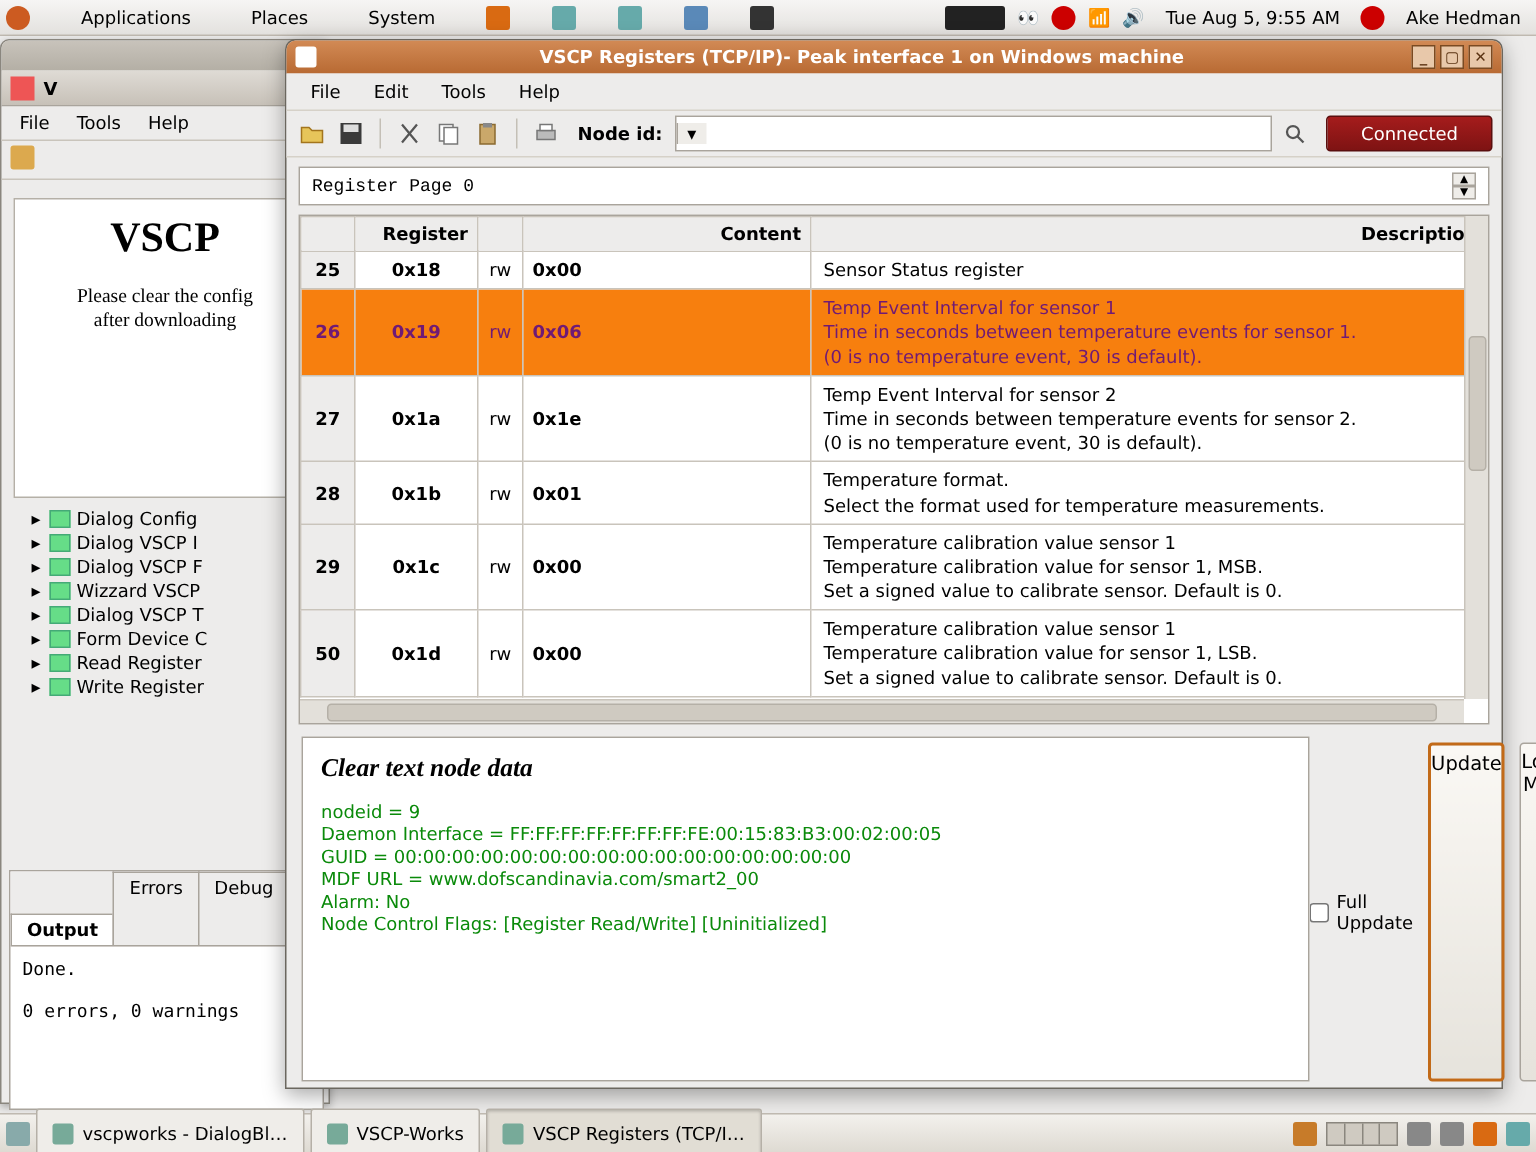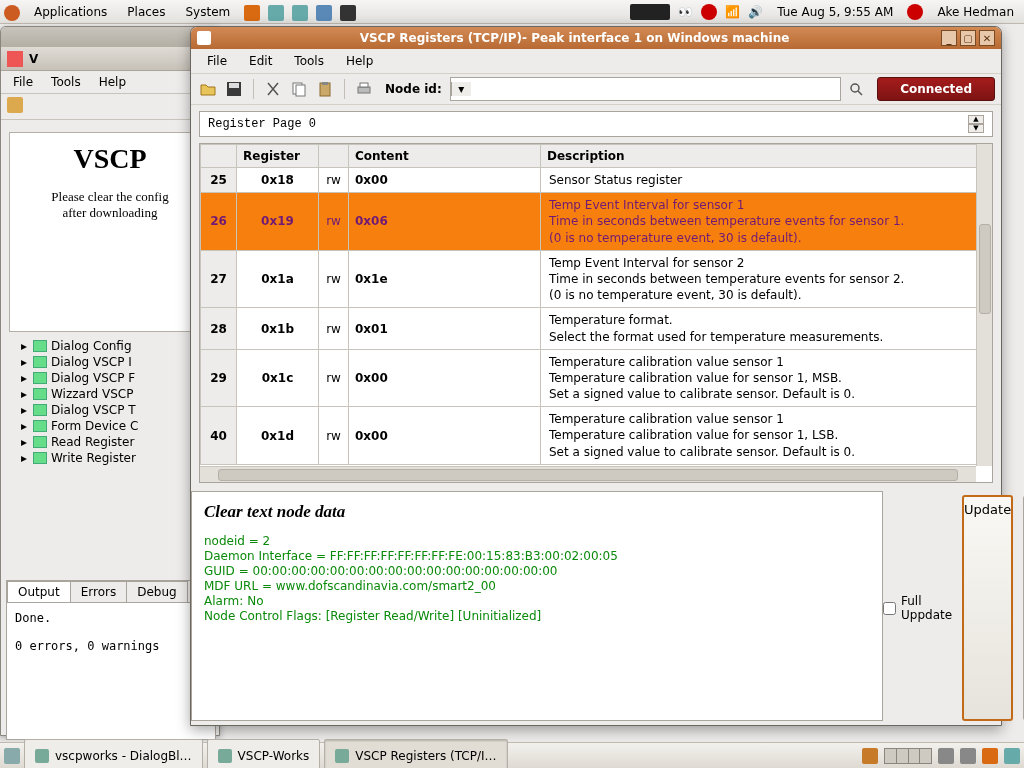--- a/index.html
+++ b/index.html
@@ -15,21 +15,21 @@
   
   .panel {
     height: 24px;
     background: linear-gradient(#f6f5f4, #e3e1de);
     border-bottom: 1px solid #bfb9b0;
     display: flex;
     align-items: center;
     padding: 0 4px;
     font-size: 12px;
   }
-  .panel .left { display:flex; align-items:flex-end; gap:8px; }
+  .panel .left { display:flex; align-items:center; gap:28px; }
   .panel .right { margin-left:auto; display:flex; align-items:center; gap:8px;}
   .panel-icon { width:16px; height:16px; display:inline-block; background:#cc5b21; border-radius:8px; }
   .panel .mitem { padding:2px 6px; cursor:default; }
   .tray-ic { width:16px; height:16px; display:inline-block; background:#888; border-radius:2px;}
   .tray-ic.red { background:#c00; border-radius:8px;}
   .tray-ic.orange { background:#d96a12;}
   .tray-ic.blue { background:#6aa; }
   .panel .user { padding:0 6px;}
 
   
@@ -59,21 +59,21 @@
   .bgwin .tree .tn{ display:flex; align-items:center; gap:4px; padding:1px 2px 1px 16px; white-space:nowrap;}
   .bgwin .tree .tic{ width:14px;height:12px;background:#6d8; border:1px solid #4a7; display:inline-block;}
 
   
   .outpane {
     position:absolute; left:6px; top:580px; width:210px; height:160px;
     background:#fff; border:1px solid #a9a49c;
   }
   .tabs { display:flex; background:#edeceb; border-bottom:1px solid #a9a49c;}
   .tabs .tab{ padding:3px 10px; border:1px solid #a9a49c; border-bottom:none; background:#edeceb; margin-right:-1px; font-size:12px;}
-  .tabs .tab.active{ background:#fff; font-weight:normal;}
+  .tabs .tab.active{ background:#fff; font-weight:bold;margin-top:28px;}
   .outpane pre{ font-family:"DejaVu Sans Mono",monospace; font-size:12px; padding:8px; white-space:pre-wrap;}
 
   
   .win {
     position:absolute; left:190px; top:26px; width:812px; height:700px;
     background:#edeceb; border:1px solid #6b675f;
     border-radius:7px 7px 0 0;
     box-shadow:0 4px 14px rgba(0,0,0,.35);
     display:flex; flex-direction:column;
   }
@@ -98,41 +98,41 @@
   .nodeid-lbl{ font-weight:bold; margin:0 4px 0 6px;}
   .nodeid-box{
     flex:1; display:flex; align-items:center; border:1px solid #a9a49c;
     background:#fff; height:24px;
   }
   .nodeid-box input{ flex:1; border:none; outline:none; font-size:12px; padding:0 6px; font-family:inherit;}
   .nodeid-box .drop{ width:20px; border-left:1px solid #a9a49c; display:flex;align-items:center;justify-content:center; background:#efede9; cursor:default;}
   .connected{
     margin-left:6px; padding:4px 22px;
     background:linear-gradient(#a51c1c,#7e1313);
-    color:#fff; font-weight:bold; border:1px solid #5a0e0e; border-radius:3px;
+    color:#fff; font-weight:normal; border:1px solid #5a0e0e; border-radius:3px;
     cursor:default;
   }
   .regpage{
     margin:6px 8px 0; border:1px solid #a9a49c; background:#fff;
     display:flex; align-items:center; padding:3px 8px;
   }
   .regpage span{ flex:1;font-family:Liberation Mono, monospace;}
   .spin{ width:16px; display:flex; flex-direction:column;}
   .spin div{ height:9px; border:1px solid #a9a49c; background:#efede9; font-size:7px; line-height:7px; text-align:center; cursor:default;}
 
   .gridwrap{
     margin:6px 8px 0; border:1px solid #a9a49c; background:#fff;
     height:340px; overflow:hidden; position:relative;
   }
   table.reg{ width:100%; border-collapse:collapse; table-layout:fixed; font-size:12px;}
   table.reg th, table.reg td{
     border:1px solid #c9c4bb; padding:4px 6px; vertical-align:middle;
   }
   table.reg th{
-    background:#edeceb; font-weight:bold; text-align:left;
+    background:#edeceb; font-weight:bold; text-align:right;
     position:sticky; top:0;
   }
   table.reg td.idx{ width:34px; text-align:center; font-weight:bold; background:#edeceb;}
   table.reg td.regv{ width:78px; text-align:center; font-weight:bold;}
   table.reg td.rw{ width:28px; text-align:center;}
   table.reg td.content{ width:190px; font-weight:bold;}
   table.reg td.desc{ text-align:left; padding:4px 8px; line-height:1.35;}
   tr.sel td{ background:#f77f0e !important; color:#701a75;}
   tr.sel td.idx{ font-weight:bold;}
   .gridwrap .hscroll{
@@ -147,21 +147,21 @@
     position:absolute; top:0; right:0; bottom:16px; width:16px;
     background:#e3e0da; border-left:1px solid #c9c4bb;
   }
   .gridwrap .vscroll .thumb{
     position:absolute; left:2px; top:80px; width:12px; height:90px;
     background:#cfcac1; border:1px solid #b5b0a7; border-radius:3px;
   }
 
   
   .lower{
-    display:flex; padding:8px 0 4px; flex:1;
+    display:flex; padding:8px 10px 4px; flex:1;
   }
   .clearbox{
     flex:1; background:#fff; border:1px solid #a9a49c; padding:10px 12px;
     overflow:auto;
   }
   .clearbox h2{ font-style:italic; font-weight:bold; font-size:17px; margin-bottom:12px; font-family:serif;}
   .clearbox .line{ color:#0a8a0a; font-size:12px; margin:1px 0; font-family:"DejaVu Sans",sans-serif;}
   .sidebtns{ width:118px; display:flex; flex-direction:row; gap:10px; padding-top:4px;}
   .chkrow{ display:flex; align-items:center; gap:5px; font-size:12px;}
   .btn{
@@ -412,41 +412,41 @@
             <td class="desc">Temperature format.<br>Select the format used for temperature measurements.</td>
           </tr>
           <tr>
             <td class="idx">29</td>
             <td class="regv">0x1c</td>
             <td class="rw">rw</td>
             <td class="content">0x00</td>
             <td class="desc">Temperature calibration value sensor 1<br>Temperature calibration value for sensor 1, MSB.<br>Set a signed value to calibrate sensor. Default is 0.</td>
           </tr>
           <tr>
-            <td class="idx">40</td>
+            <td class="idx">50</td>
             <td class="regv">0x1d</td>
             <td class="rw">rw</td>
             <td class="content">0x00</td>
             <td class="desc">Temperature calibration value sensor 1<br>Temperature calibration value for sensor 1, LSB.<br>Set a signed value to calibrate sensor. Default is 0.</td>
           </tr>
         </tbody>
     </table>
     <div class="vscroll">
         <div class="thumb"></div>
       </div>
     <div class="hscroll">
         <div class="thumb"></div>
       </div>
   </div>
 
   <div class="lower">
     <div class="clearbox">
       <h2>Clear text node data</h2>
       <div id="ctlines">
-          <div class="line">nodeid = 2</div>
+          <div class="line">nodeid = 9</div>
           <div class="line">Daemon Interface = FF:FF:FF:FF:FF:FF:FF:FE:00:15:83:B3:00:02:00:05</div>
           <div class="line">GUID = 00:00:00:00:00:00:00:00:00:00:00:00:00:00:00:00</div>
           <div class="line">MDF URL = www.dofscandinavia.com/smart2_00</div>
           <div class="line">Alarm: No</div>
           <div class="line">Node Control Flags: [Register Read/Write] [Uninitialized]</div>
         </div>
     </div>
     <div class="sidebtns">
       <label class="chkrow">
         <input type="checkbox" style="">

